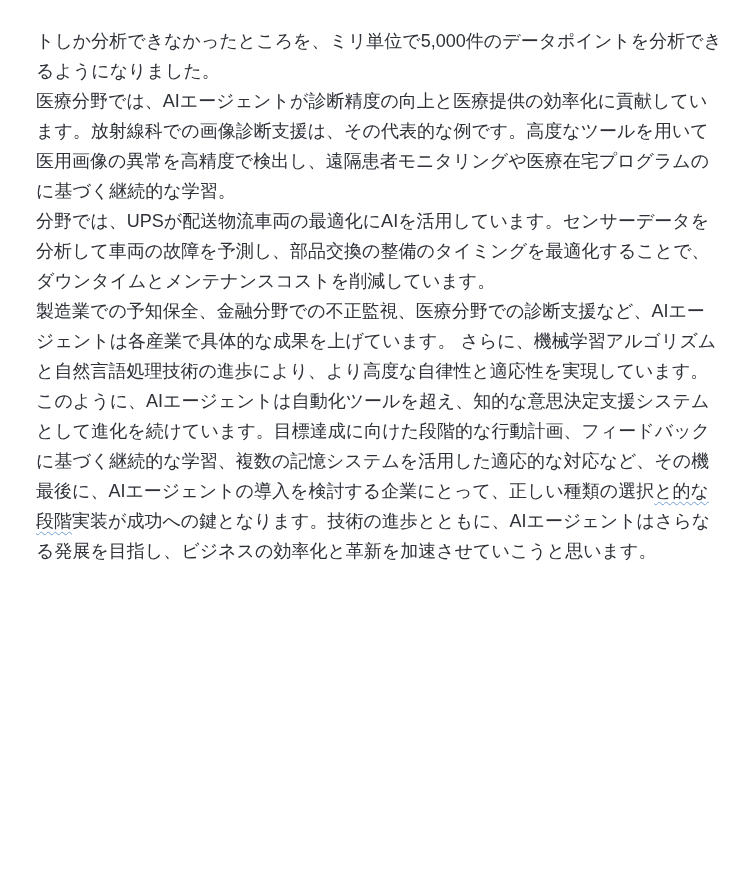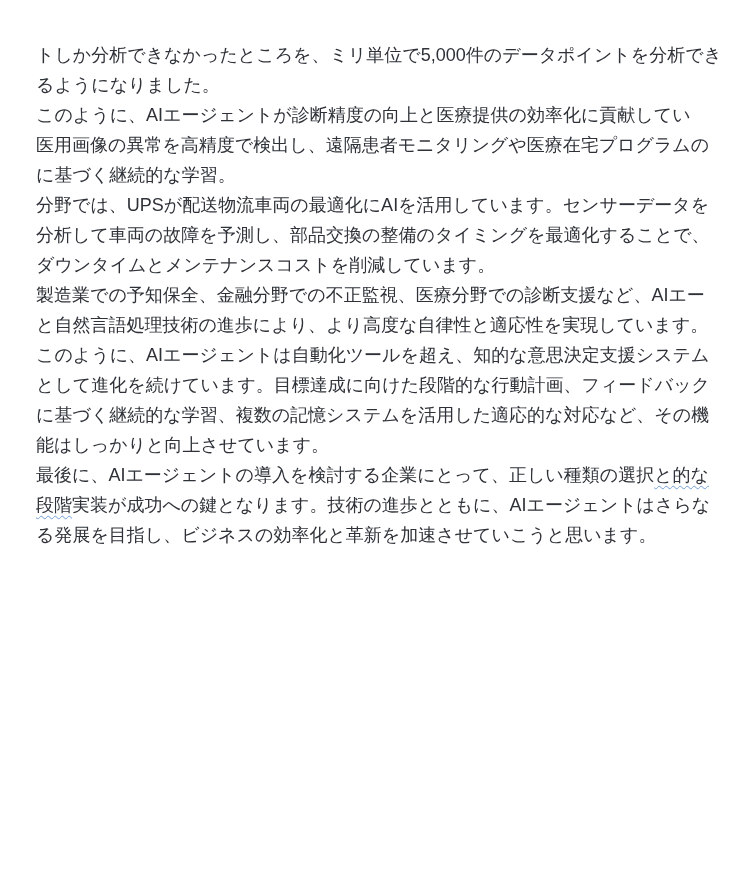--- a/index.html
+++ b/index.html
@@ -10,21 +10,21 @@
   body {
     width: 743px;
     height: 894px;
     overflow: hidden;
     font-family: "Liberation Sans", sans-serif;
   }
   .doc-page {
     box-sizing: border-box;
     width: 743px;
     height: 894px;
-    padding: 40px 36px 0 36px;
+    padding: 26px 36px 0 36px;
     background: #ffffff;
   }
   .paragraph {
     margin: 0;
   }
   
   .heading ~ .paragraph + .paragraph {
     margin-top: 16px;
   }
   .line {
@@ -55,38 +55,39 @@
 </head>
 <body style="background: rgb(255, 255, 255);">
 
 <div class="doc-page">
   <div id="doc-content">
       <div class="paragraph">
         <div class="line"><span class="seg">トしか分析できなかったところを、ミリ単位で5,000件のデータポイントを分析でき</span></div>
         <div class="line"><span class="seg">るようになりました。</span></div>
       </div>
       <div class="paragraph">
-        <div class="line"><span class="seg">このように、AIエージェントが診断精度の向上と医療提供の効率化に貢献してい</span></div>
+        <div class="line"><span class="seg">医療分野では、AIエージェントが診断精度の向上と医療提供の効率化に貢献してい</span></div>
+        <div class="line"><span class="seg">ます。放射線科での画像診断支援は、その代表的な例です。高度なツールを用いて</span></div>
         <div class="line"><span class="seg">医用画像の異常を高精度で検出し、遠隔患者モニタリングや医療在宅プログラムの</span></div>
         <div class="line"><span class="seg">に基づく継続的な学習。</span></div>
       </div>
       <div class="paragraph">
         <div class="line"><span class="seg">分野では、UPSが配送物流車両の最適化にAIを活用しています。センサーデータを</span></div>
         <div class="line"><span class="seg">分析して車両の故障を予測し、部品交換の整備のタイミングを最適化することで、</span></div>
         <div class="line"><span class="seg">ダウンタイムとメンテナンスコストを削減しています。</span></div>
       </div>
       <div class="paragraph">
         <div class="line"><span class="seg">製造業での予知保全、金融分野での不正監視、医療分野での診断支援など、AIエー</span></div>
+        <div class="line"><span class="seg">ジェントは各産業で具体的な成果を上げています。 さらに、機械学習アルゴリズム</span></div>
         <div class="line"><span class="seg">と自然言語処理技術の進歩により、より高度な自律性と適応性を実現しています。</span></div>
       </div>
       <div class="paragraph">
         <div class="line"><span class="seg">このように、AIエージェントは自動化ツールを超え、知的な意思決定支援システム</span></div>
         <div class="line"><span class="seg">として進化を続けています。目標達成に向けた段階的な行動計画、フィードバック</span></div>
         <div class="line"><span class="seg">に基づく継続的な学習、複数の記憶システムを活用した適応的な対応など、その機</span></div>
-        <div class="line"><span class="seg">能はしっかりと向上させています。</span></div>
       </div>
       <div class="paragraph">
         <div class="line"><span class="seg">最後に、AIエージェントの導入を検討する企業にとって、正しい種類の選択</span><span class="seg squiggle">と的な</span></div>
         <div class="line"><span class="seg squiggle">段階</span><span class="seg">実装が成功への鍵となります。技術の進歩とともに、AIエージェントはさらな</span></div>
         <div class="line"><span class="seg">る発展を目指し、ビジネスの効率化と革新を加速させていこうと思います。</span></div>
       </div>
     </div>
 </div>
 
 </body></html>

